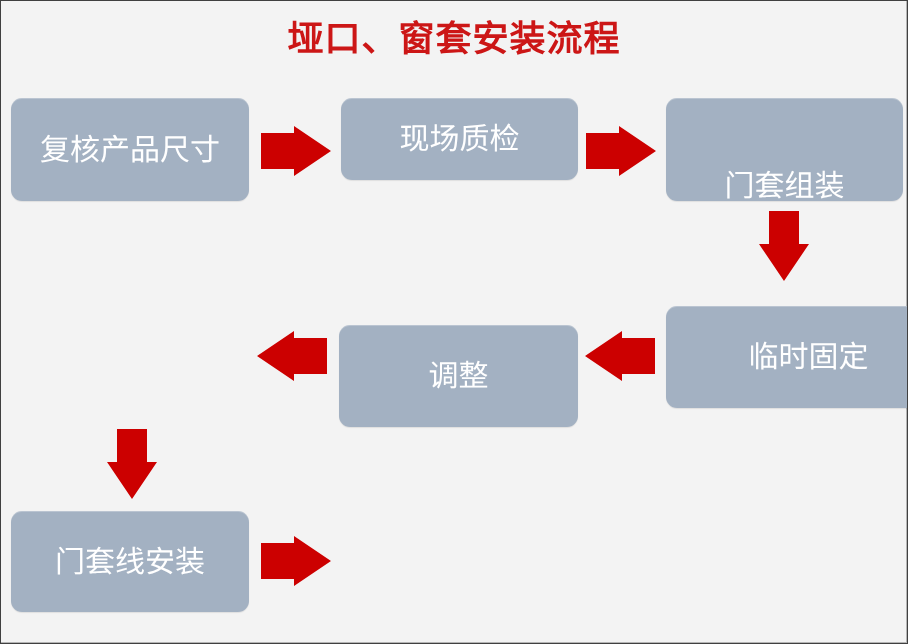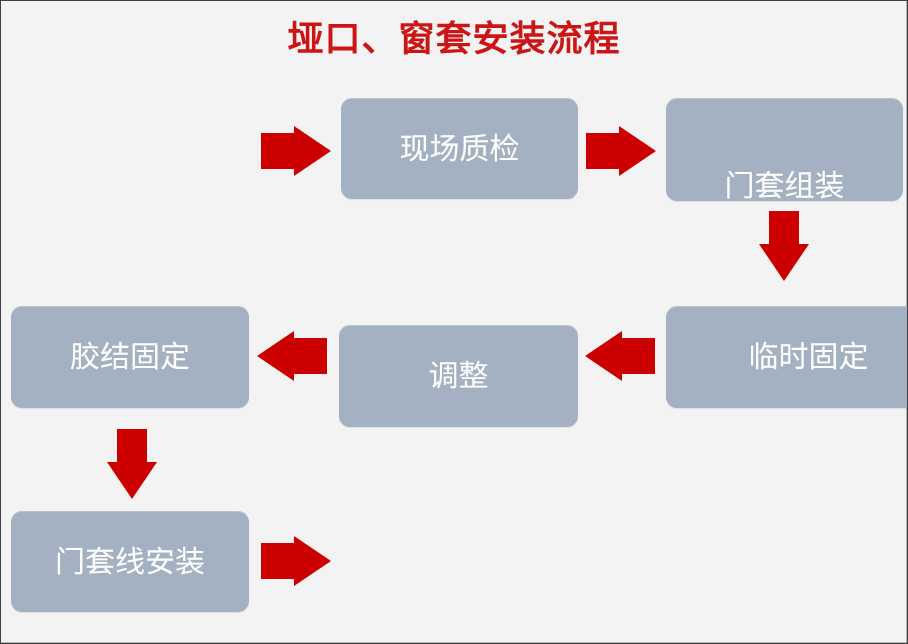--- a/index.html
+++ b/index.html
@@ -53,26 +53,29 @@
     display: block;
   }
 </style>
 </head>
 <body>
 
 <div class="canvas">
 
   <h1 class="title">垭口、窗套安装流程</h1>
 
+  <div class="node" style="left:10px; top:97px; width:238px; height:103px;">
+    <span class="node-label">复核产品尺寸</span>
+  </div>
 
   <svg class="arrow" style="left:260px; top:125px;" width="70" height="50" viewBox="0 0 70 50" aria-hidden="true">
     <polygon points="0,7 33,7 33,0 70,25 33,50 33,43 0,43" fill="#cc0000"></polygon>
   </svg>
 
-  <div class="node" style="left:340px; top:97px; width:237px; height:101px;">
+  <div class="node" style="left:340px; top:97px; width:237px; height:82px;">
     <span class="node-label">现场质检</span>
   </div>
 
   <svg class="arrow" style="left:585px; top:125px;" width="70" height="50" viewBox="0 0 70 50" aria-hidden="true">
     <polygon points="0,7 33,7 33,0 70,25 33,50 33,43 0,43" fill="#cc0000"></polygon>
   </svg>
 
   <div class="node" style="left:665px; top:97px; width:237px; height:103px;align-items:flex-end;">
     <span class="node-label">门套组装</span>
   </div>
@@ -90,23 +93,20 @@
   </svg>
 
   <div class="node" style="left:338px; top:305px; width:239px; height:102px;margin-top:19px;">
     <span class="node-label">调整</span>
   </div>
 
   <svg class="arrow" style="left:256px; top:330px;" width="70" height="50" viewBox="0 0 70 50" aria-hidden="true">
     <polygon points="70,7 37,7 37,0 0,25 37,50 37,43 70,43" fill="#cc0000"></polygon>
   </svg>
 
-  <div class="node" style="left:10px; top:305px; width:238px; height:102px;">
-    <span class="node-label">胶结固定</span>
-  </div>
 
   <svg class="arrow" style="left:106px; top:428px;" width="50" height="70" viewBox="0 0 50 70" aria-hidden="true">
     <polygon points="10,0 40,0 40,33 50,33 25,70 0,33 10,33" fill="#cc0000"></polygon>
   </svg>
 
   <div class="node" style="left:10px; top:510px; width:238px; height:101px;">
     <span class="node-label">门套线安装</span>
   </div>
 
   <svg class="arrow" style="left:260px; top:535px;" width="70" height="50" viewBox="0 0 70 50" aria-hidden="true">

